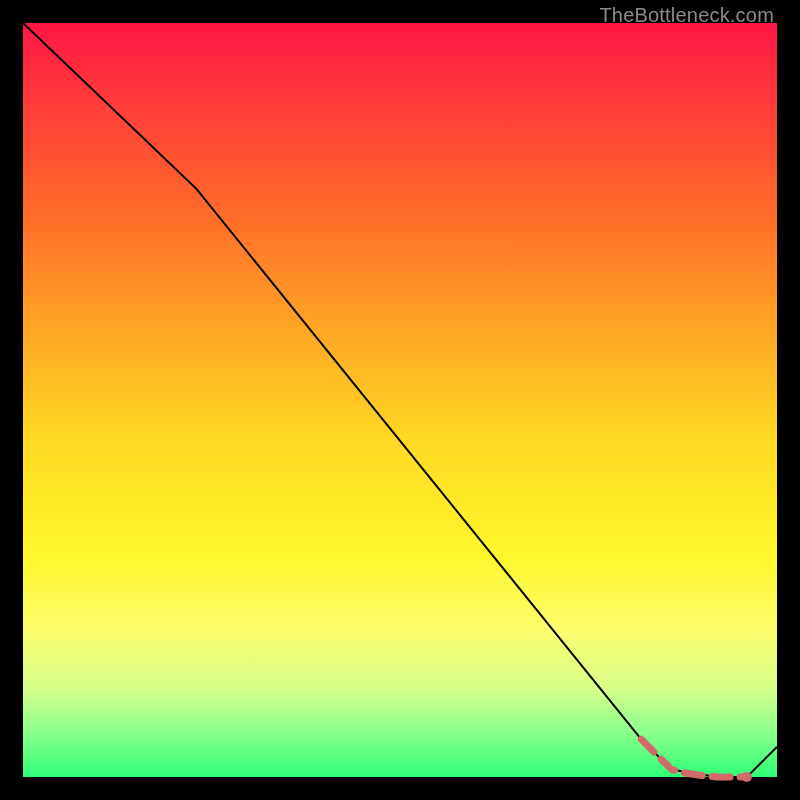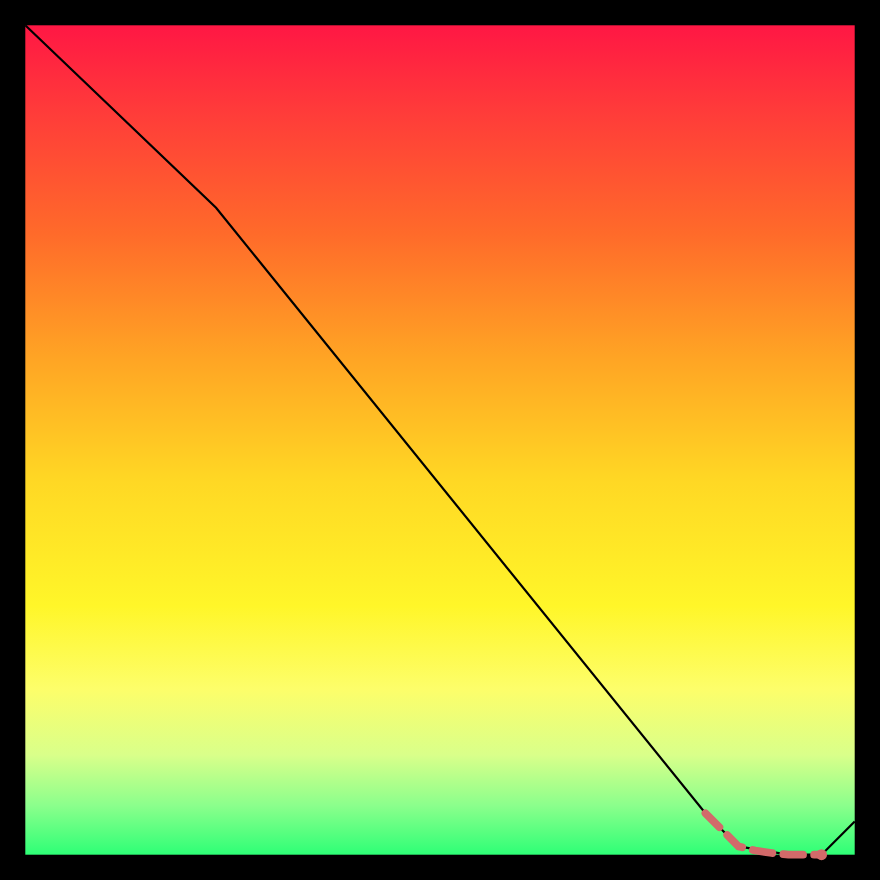--- a/index.html
+++ b/index.html
@@ -55,20 +55,21 @@
     width: 754px;
     height: 754px;
     overflow: visible;
   }
 </style>
 </head>
 <body>
 
 <div class="frame">
 
+  <div class="watermark">TheBottleneck.com</div>
 
   <div class="plot">
     <svg class="overlay" viewBox="0 0 754 754" preserveAspectRatio="none">
       <path id="series-main" fill="none" stroke="#000000" stroke-width="2" d="M0.00 0.00 L173.42 165.88 L618.28 716.30 L648.44 746.46 L693.68 754.00 L723.84 754.00 L754.00 723.84"></path>
       <path id="series-highlight" fill="none" d="M618.28 716.30 L637.13 735.15 L648.44 746.46 L663.52 750.23 L678.60 752.49 L693.68 754.00 L708.76 754.00 L723.84 754.00" stroke="#d26a6a" stroke-width="7" stroke-dasharray="18 10" stroke-linecap="round"></path>
       <circle id="series-dot" cx="723.84" cy="754.00" r="5" fill="#d26a6a"></circle>
     </svg>
   </div>
 
 </div>

